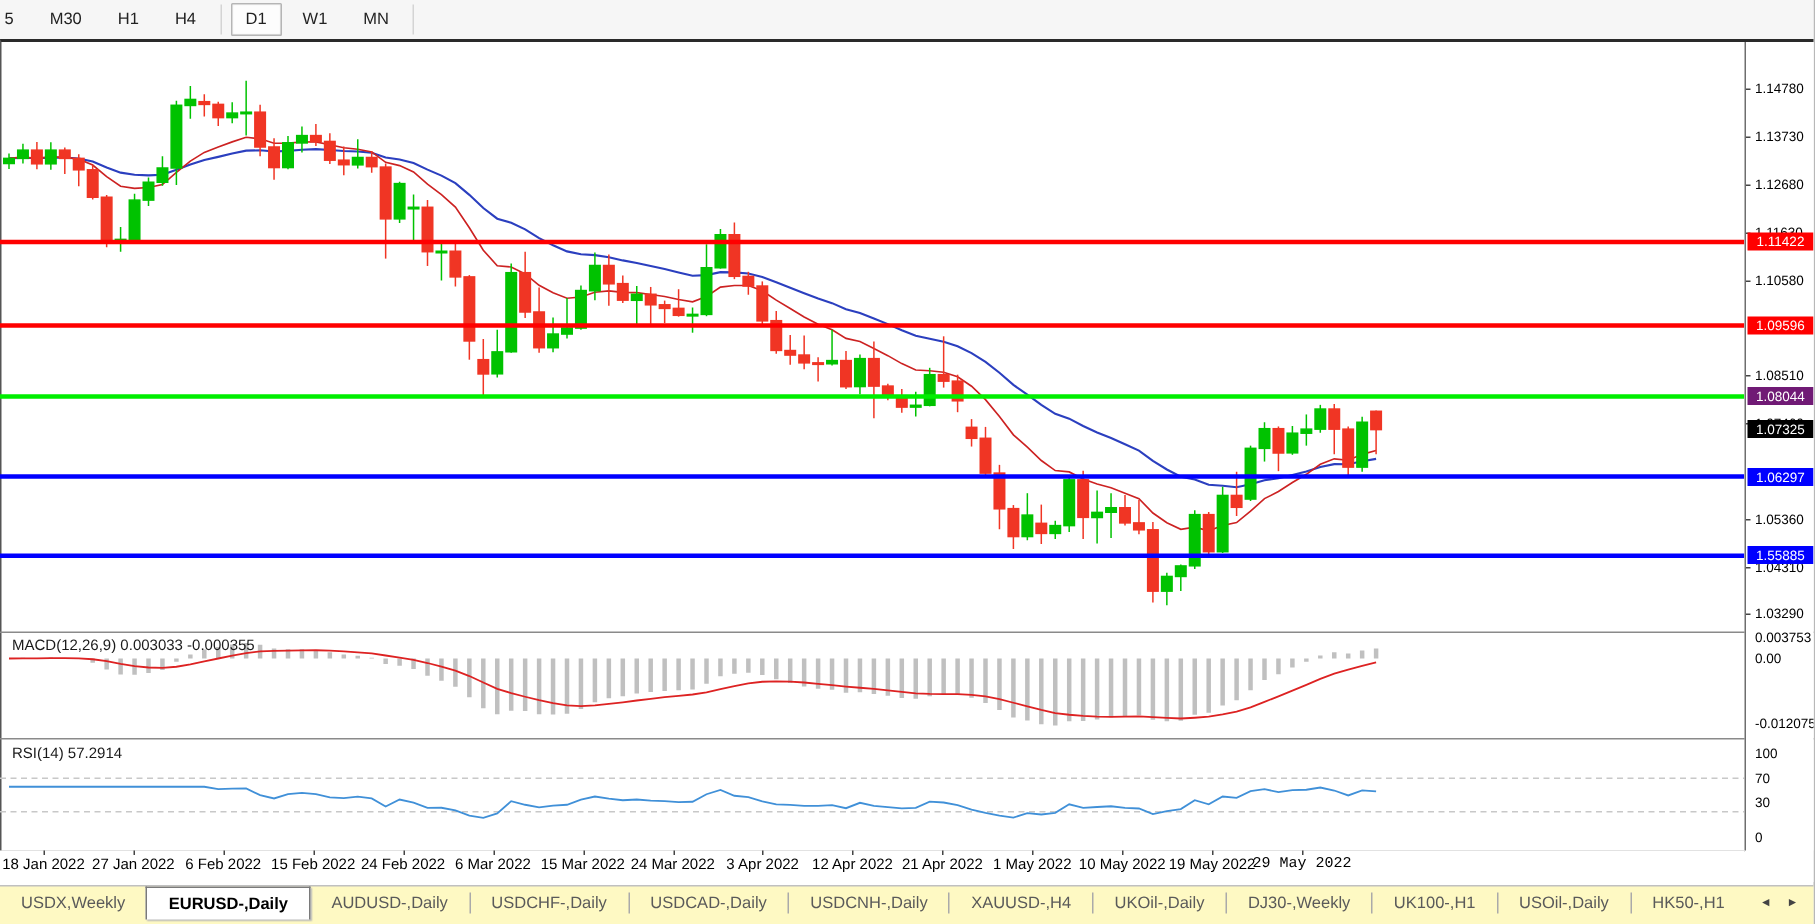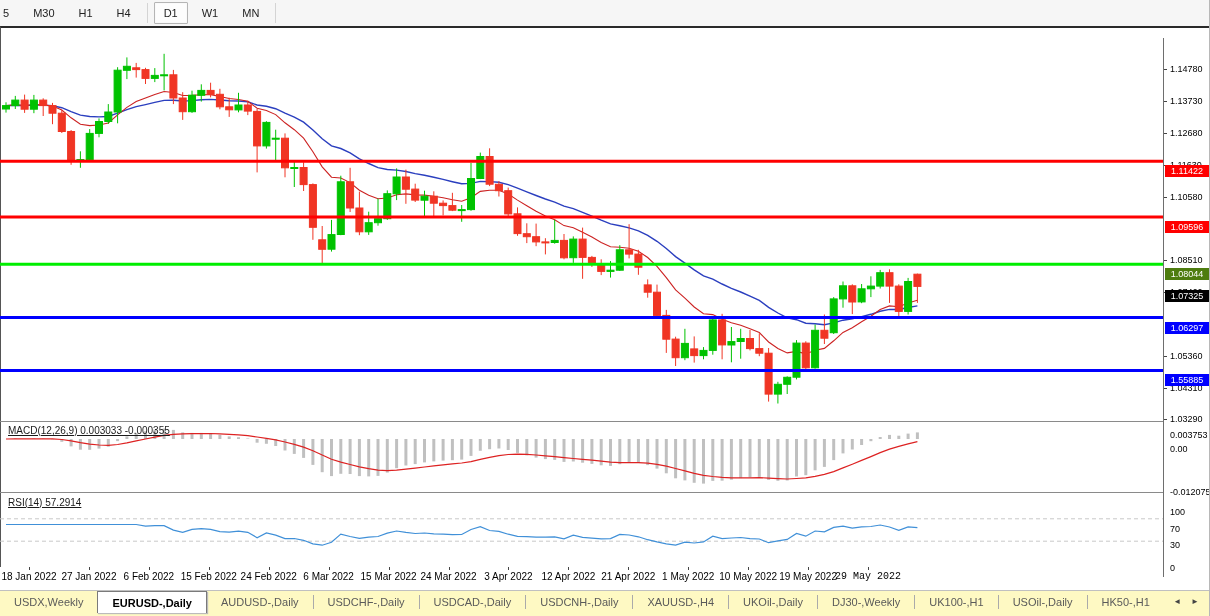--- a/index.html
+++ b/index.html
@@ -22,28 +22,28 @@
 
   svg{position:absolute;left:0;display:block;}
   #main-svg{top:28px;}
   #macd-svg{top:422px;}
   #rsi-svg{top:493px;}
 
   .panel-sep{position:absolute;left:0;width:1210px;height:1px;background:#8a8a8a;}
 
   
   #price-axis{position:absolute;left:1163px;top:28px;width:47px;height:539px;background:#fff;
-              border-left:1px solid #6e6e6e;box-sizing:border-box;margin-top:10px;}
+              border-left:1px solid #6e6e6e;box-sizing:border-box;}
   .ax-lab{position:absolute;left:6px;font-size:9px;color:#000;transform:translateY(-50%);white-space:nowrap;}
   .ax-tick{position:absolute;left:0;width:3px;height:1px;background:#444;}
   .px-chip{position:absolute;left:1px;width:44px;height:12px;font-size:9px;color:#fff;
            text-align:center;line-height:12px;transform:translateY(-50%);white-space:nowrap;}
 
   
-  .ind-label{position:absolute;font-size:10px;color:#1a1a1a;white-space:nowrap;text-decoration:underline;}
+  .ind-label{position:absolute;font-size:10px;color:#1a1a1a;white-space:nowrap;}
   #chart-title{position:absolute;left:8px;top:31px;font-size:11px;color:#000;white-space:nowrap;}
   #chart-title .caret{font-size:8px;margin-right:4px;}
 
   
   #date-axis{position:absolute;left:0;top:567px;width:1163px;height:21px;background:#fff;}
   .date-lab{position:absolute;top:4px;font-size:10px;color:#000;transform:translateX(-50%);white-space:nowrap;}
   .date-tick{position:absolute;top:0;width:1px;height:3px;background:#444;}
 
   
   #tabbar{position:absolute;left:0;top:590px;width:1210px;height:26px;background:#fef9c3;
@@ -417,21 +417,21 @@
       <div class="ax-tick" style="top: 254.135px;"></div>
       <div class="ax-lab" style="top: 254.135px;">1.07460</div>
       <div class="ax-tick" style="top: 318.16px;"></div>
       <div class="ax-lab" style="top: 318.16px;">1.05360</div>
       <div class="ax-tick" style="top: 350.172px;"></div>
       <div class="ax-lab" style="top: 350.172px;">1.04310</div>
       <div class="ax-tick" style="top: 381.27px;"></div>
       <div class="ax-lab" style="top: 381.27px;">1.03290</div>
       <div class="px-chip" style="top: 133.342px; background: rgb(255, 0, 0);">1.11422</div>
       <div class="px-chip" style="top: 189.013px; background: rgb(255, 0, 0);">1.09596</div>
-      <div class="px-chip" style="top: 236.33px; background: #4d7c0f;">1.08044</div>
+      <div class="px-chip" style="top: 236.33px; background: #701a75;">1.08044</div>
       <div class="px-chip" style="top: 289.593px; background: rgb(0, 0, 255);">1.06297</div>
       <div class="px-chip" style="top: 342.489px; background: rgb(0, 0, 255);">1.55885</div>
       <div class="px-chip" style="top: 258.251px; background: rgb(0, 0, 0);">1.07325</div>
       <div class="ax-lab" style="top: 397.489px;">0.003753</div>
       <div class="ax-lab" style="top: 411px;">0.00</div>
       <div class="ax-lab" style="top: 454.47px;">-0.012075</div>
       <div class="ax-lab" style="top: 474px;">100</div>
       <div class="ax-lab" style="top: 490.8px;">70</div>
       <div class="ax-lab" style="top: 507px;">30</div>
       <div class="ax-lab" style="top: 530px;">0</div>

